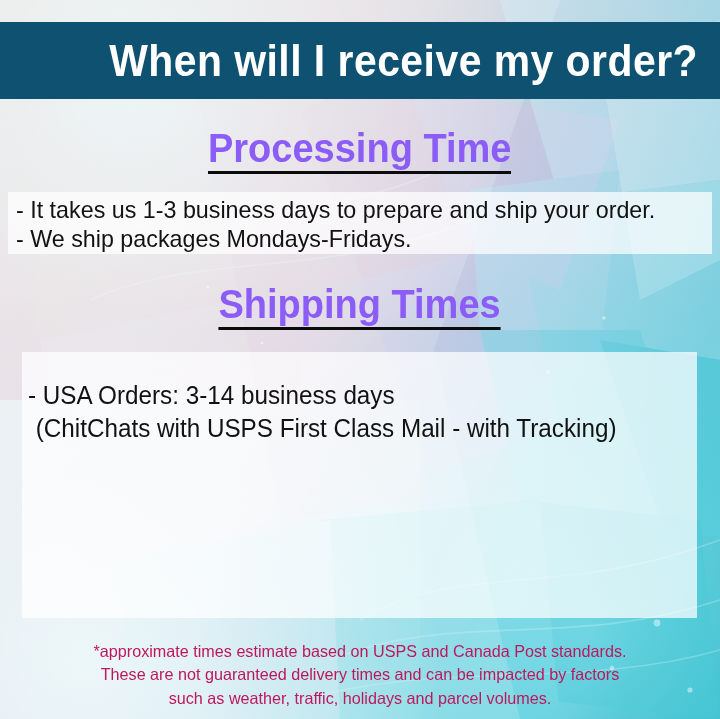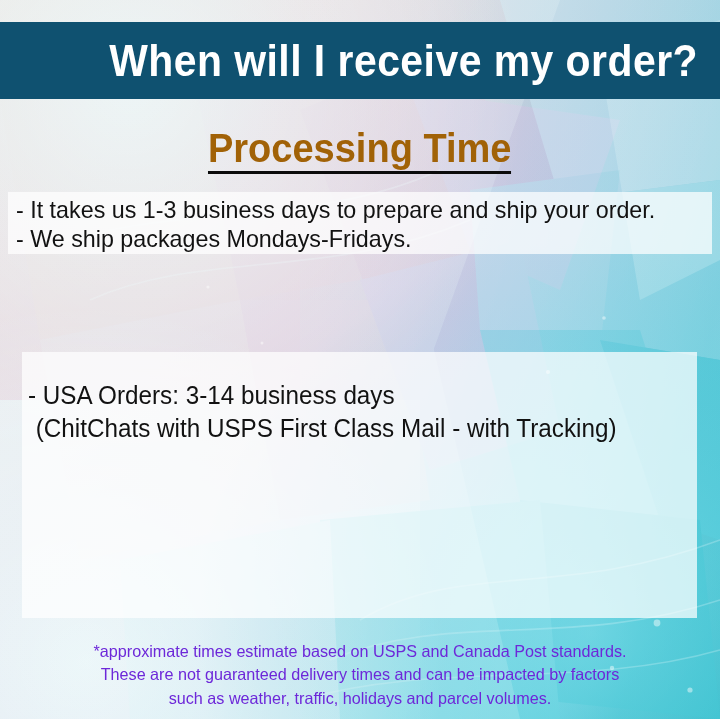--- a/index.html
+++ b/index.html
@@ -52,21 +52,21 @@
     transform: scaleX(0.93);
     transform-origin: center;
     white-space: nowrap;
   }
 
   
   .section-heading {
     position: absolute;
     width: 100%;
     text-align: center;
-    color: #a16207;
+    color: #8b5cf6;
     font-family: "Liberation Sans", sans-serif;
     font-weight: 700;
     font-size: 40px;
     line-height: 1;
     white-space: nowrap;
   }
   .section-heading .ul {
     display: inline-block;
     border-bottom: 3px solid #0b0b0b;
     padding-bottom: 3px;
@@ -133,21 +133,21 @@
   #ship-block-worldwide  { left: 28px; top: 543px; }
   #ship-block-canada .detail { padding-left: 0px; }
 
   
   .footnote {
     position: absolute;
     left: 0;
     top: 640px;
     width: 720px;
     text-align: center;
-    color: #6d28d9;
+    color: #be185d;
     font-family: "Liberation Sans", sans-serif;
     font-weight: 400;
     font-size: 16.5px;
     line-height: 1.42;
   }
   .footnote-line {
     display: block;
     white-space: nowrap;
     transform: scaleX(0.98);
   }
@@ -258,20 +258,23 @@
 
   <div class="section-heading" id="heading-processing">
     <span class="ul">Processing Time</span>
   </div>
 
   <div class="panel" id="panel-processing"></div>
 
   <div class="body-line" id="proc-line-1">- It takes us 1-3 business days to prepare and ship your order.</div>
   <div class="body-line" id="proc-line-2">- We ship packages Mondays-Fridays.</div>
 
+  <div class="section-heading" id="heading-shipping">
+    <span class="ul">Shipping Times</span>
+  </div>
 
   <div class="panel" id="panel-shipping"></div>
 
   <div class="ship-block" id="ship-block-usa">
     <div class="ship-line primary">- USA Orders: 3-14 business days</div>
     <div class="ship-line detail">(ChitChats with USPS First Class Mail - with Tracking)</div>
   </div>
 
 
 

